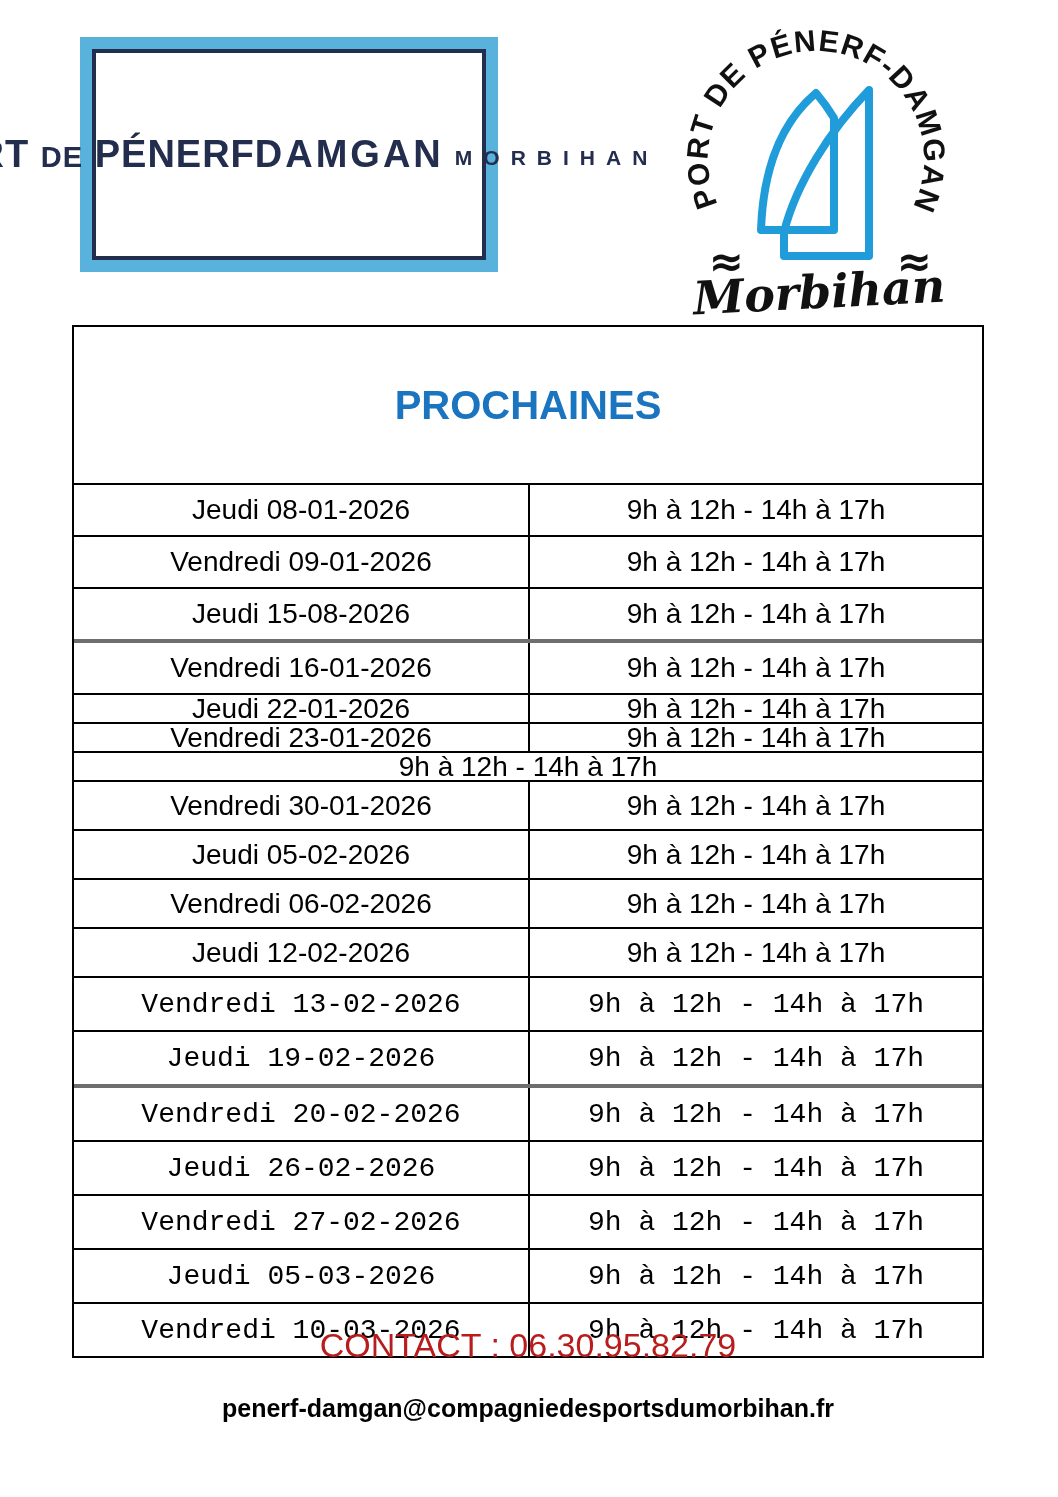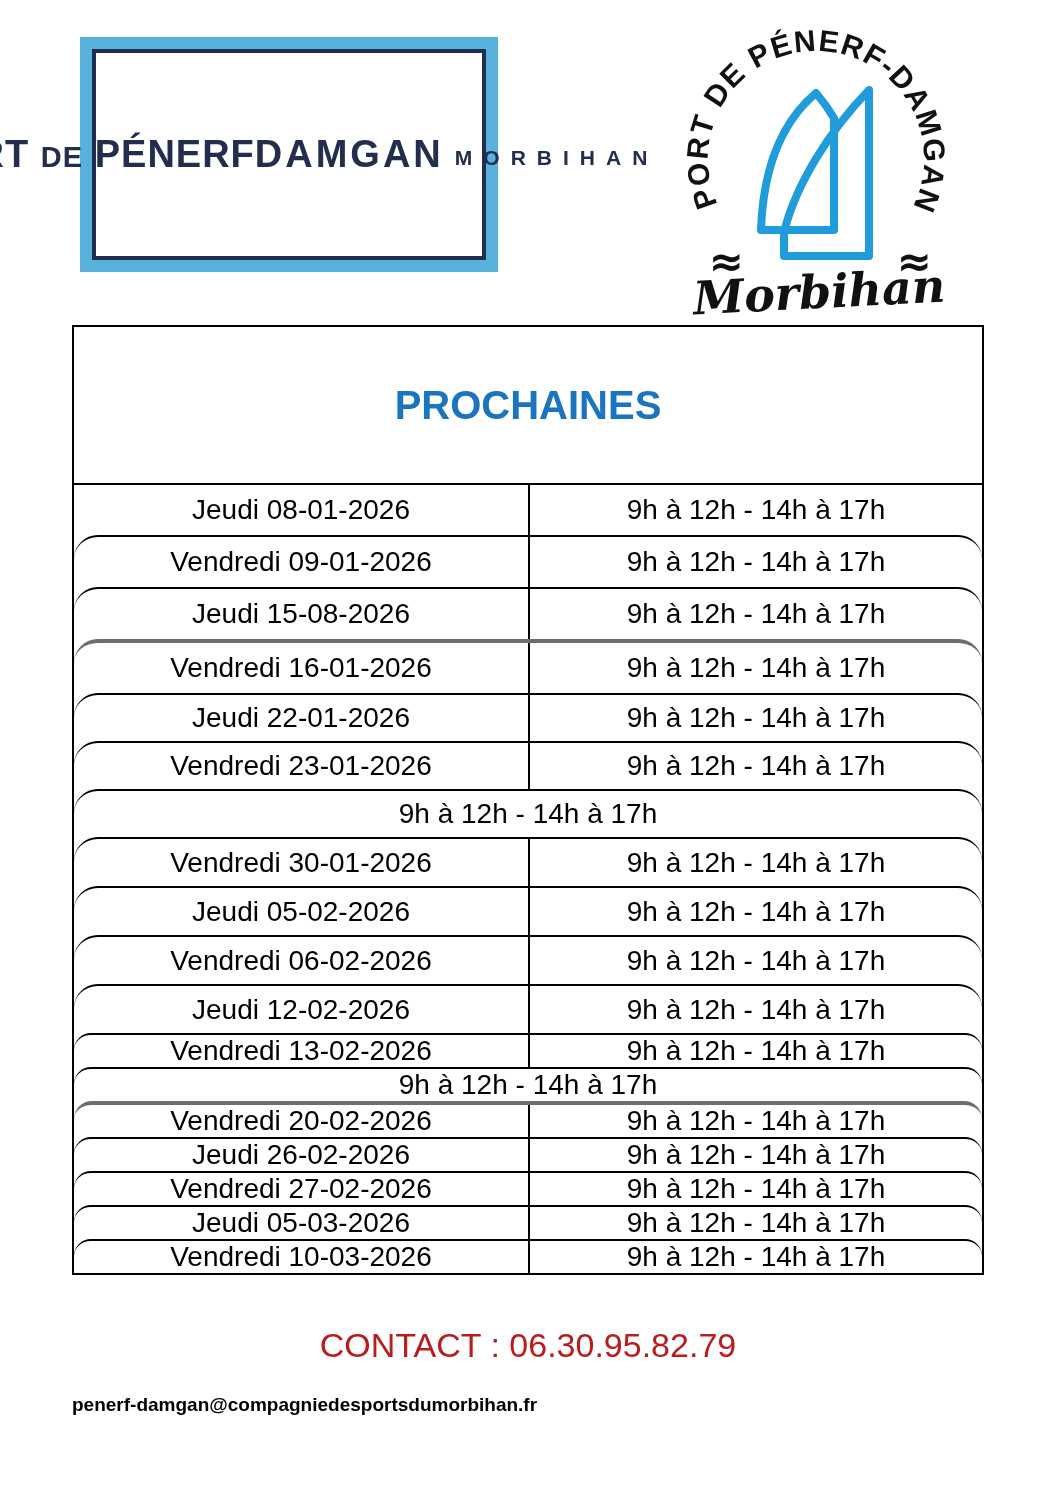--- a/index.html
+++ b/index.html
@@ -26,38 +26,38 @@
   .logo-right { position:absolute; left:668px; top:8px; width:306px; height:316px; }
 
   
   .schedule { position:absolute; left:72px; top:325px; width:912px;
               border:2px solid #000; background:#fff; }
   .schedule-title { height:158px; border-bottom:2px solid #000;
                     display:flex; flex-direction:column; align-items:center;
                     justify-content:center; text-align:center; }
   .schedule-title div { color:#1B74C0; font-weight:bold; font-size:40px;
                         line-height:1.42; letter-spacing:0px; }
-  .row { display:flex; border-top:2px solid #000;border-radius:24px; }
+  .row { display:flex; border-top:2px solid #000; }
   .row:first-child { border-top:none; }
   .row.page-break { border-top:4px solid #6e6e6e; }
   .cell { display:flex; align-items:center; justify-content:center;
           font-size:28px; color:#000; }
   .cell.date { width:456px; border-right:2px solid #000; }
   .cell.hours { flex:1; }
   
   .row:nth-child(-n+4) .cell { height:50px; }
-  .row:nth-child(n+5):nth-child(-n+7) .cell { height:46px;text-align:right; }
+  .row:nth-child(n+5):nth-child(-n+7) .cell { height:27px;text-align:right; }
   .row:nth-child(n+8):nth-child(-n+11) .cell { height:47px; }
-  .row:nth-child(n+12) .cell { height:32px; }
+  .row:nth-child(n+12) .cell { height:52px;font-family:Liberation Mono, monospace; }
 
   
   .contact-line { position:absolute; left:72px; top:1326px; width:912px;
                   text-align:center; font-size:34px; color:#b91c1c; }
   .email-line { position:absolute; left:72px; top:1394px; width:912px;
-                text-align:left; font-size:19px; font-weight:bold; color:#000; }
+                text-align:center; font-size:25px; font-weight:bold; color:#000; }
 </style>
 </head>
 <body>
 
 <div class="logo-left" style="background: rgb(88, 178, 220);">
   <div class="logo-left-inner">
     <svg class="flag-svg" width="62" height="56" viewBox="0 0 62 56">
       <polygon points="40,1 60,24 43,25 50,42 19,53 1,30" fill="#58B2DC"></polygon>
     </svg>
     <svg class="arc-svg" width="200" height="22" viewBox="0 0 200 22">
@@ -152,20 +152,21 @@
     <div class="cell date">Jeudi 12-02-2026</div>
     <div class="cell hours">9h à 12h - 14h à 17h</div>
   </div>
 
   <div class="row">
     <div class="cell date">Vendredi 13-02-2026</div>
     <div class="cell hours">9h à 12h - 14h à 17h</div>
   </div>
 
   <div class="row">
+    <div class="cell date">Jeudi 19-02-2026</div>
     <div class="cell hours">9h à 12h - 14h à 17h</div>
   </div>
 
   <div class="row page-break">
     <div class="cell date">Vendredi 20-02-2026</div>
     <div class="cell hours">9h à 12h - 14h à 17h</div>
   </div>
 
   <div class="row">
     <div class="cell date">Jeudi 26-02-2026</div>

